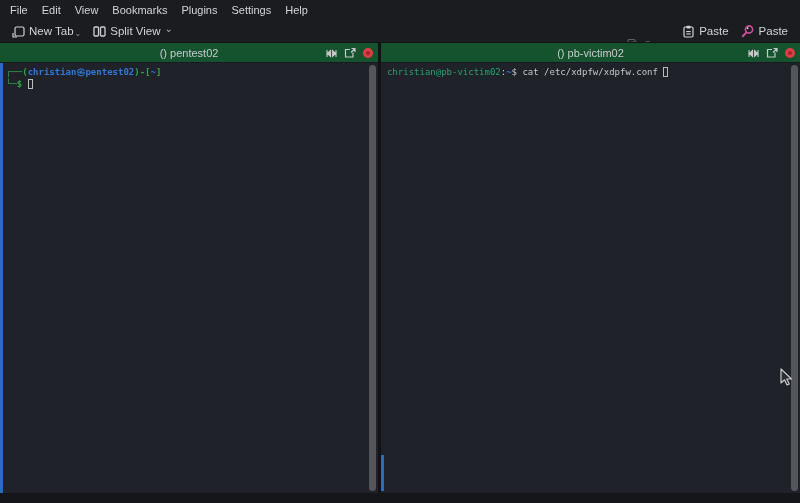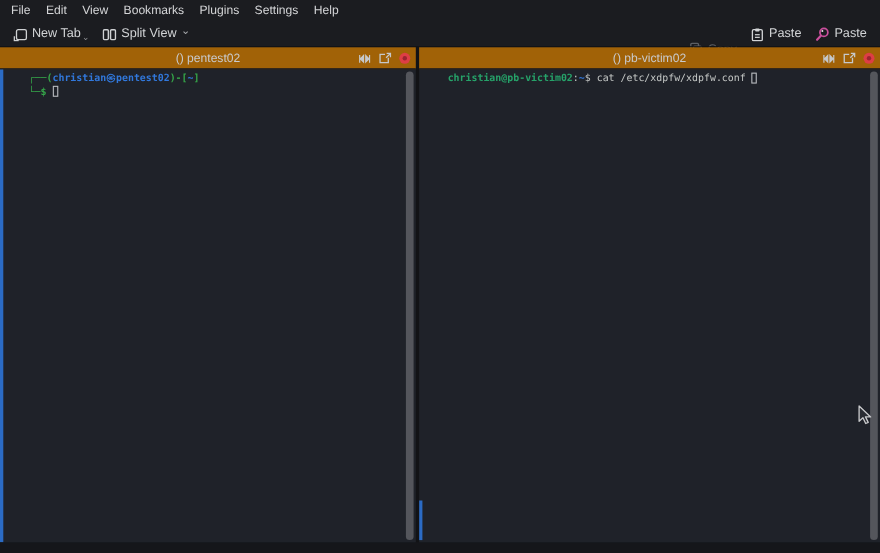--- a/index.html
+++ b/index.html
@@ -20,32 +20,32 @@
   .caret.tiny { font-size: 8px; top: 3px; margin-left: -3px; color: #8f9194; }
   .tb-spacer { flex: 1; }
 
   
   .panes { display: flex; height: 451px; flex: 0 0 auto; border-top: 1px solid #121316; }
   .pane { display: flex; flex-direction: column; }
   .pane.left { width: 397px; }
   .pane.right { width: 440px; }
   .pane-divider { width: 3px; background: #121316; }
 
-  .pane-header { height: 20px; background: #a16207; border-bottom: 1px solid #191a1e; position: relative; display: flex; align-items: center; justify-content: center; flex: 0 0 auto; }
+  .pane-header { height: 20px; background: #14532d; border-bottom: 1px solid #191a1e; position: relative; display: flex; align-items: center; justify-content: center; flex: 0 0 auto; }
   .pane-title { color: #c9cacd; font-size: 11px; }
   .header-icons { position: absolute; right: 5px; top: 0; height: 20px; display: flex; align-items: center; gap: 7px; }
   .hdr-icon { display: flex; align-items: center; }
   .close-dot { width: 10px; height: 10px; border-radius: 50%; background: #dd3e45; position: relative; }
   .close-dot::after { content: ""; position: absolute; left: 3px; top: 3px; width: 4px; height: 4px; border-radius: 50%; background: #9c2430; }
 
   .terminal { flex: 1; background: #1f2229; position: relative; overflow: hidden; }
-  .term-content { position: absolute; left: 6px; top: 3px; right: 12px; font-family: "DejaVu Sans Mono", monospace; font-size: 9px; line-height: 12px; margin-left: 20px; }
+  .term-content { position: absolute; left: 6px; top: 3px; right: 12px; font-family: "DejaVu Sans Mono", monospace; font-size: 9px; line-height: 12px; }
   .term-line { white-space: pre; color: #c5c8c6; }
   .fg-green { color: #35a549; font-weight: bold; }
-  .fg-green2 { color: #26a269; font-weight: bold; }
+  .fg-green2 { color: #26a269; font-weight: normal; }
   .fg-blue { color: #3178dc; font-weight: bold; }
   .fg-default { color: #c5c8c6; }
   .cursor-hollow { display: inline-block; width: 5px; height: 10px; border: 1px solid #b9bcc0; vertical-align: -2px; }
 
   .focus-bar { position: absolute; left: 0; top: 0; bottom: 0; width: 3px; background: #2b6bc4; }
   .scroll-indicator { position: absolute; left: 0; bottom: 2px; width: 3px; height: 36px; background: #2b6bc4; }
 
   .scrollbar { position: absolute; right: 1px; top: 2px; bottom: 2px; width: 8px; }
   .scrollbar .thumb { width: 7px; height: 100%; border-radius: 4px; background: #54565c; }
 

